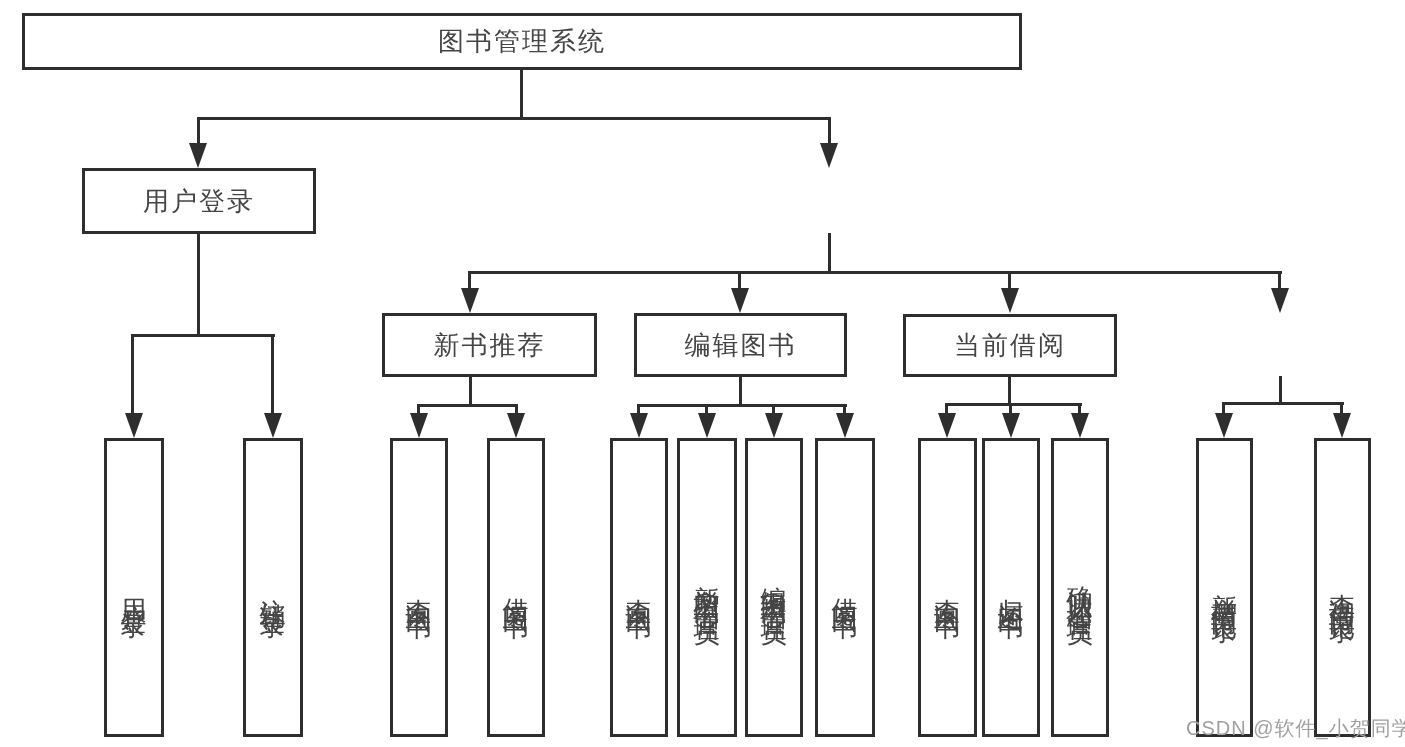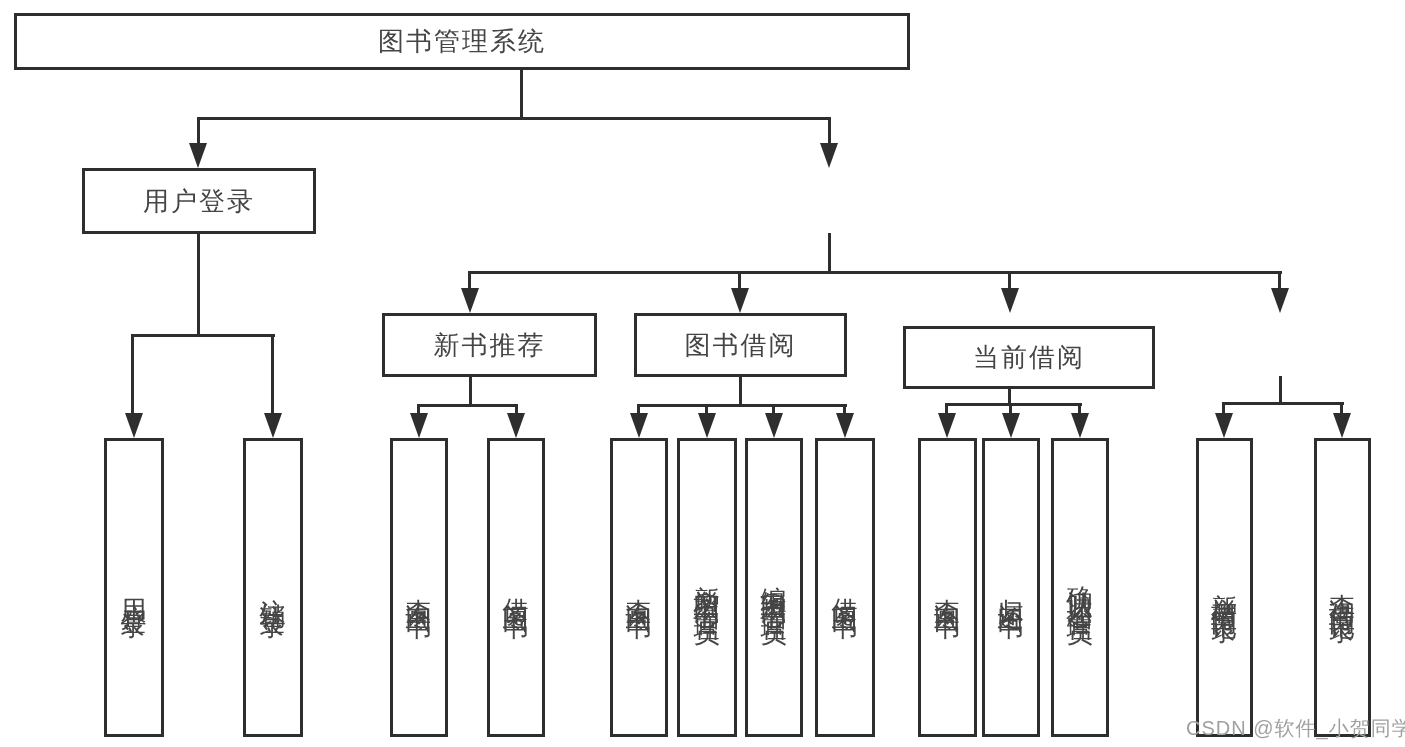--- a/index.html
+++ b/index.html
@@ -92,27 +92,27 @@
   <div class="vline" style="left:1078px;top:403px;height:13px;"></div>
   <div class="arrow" style="left:1071px;top:413px;"></div>
 
   <div class="vline" style="left:1279px;top:376px;height:29px;"></div>
   <div class="hline" style="left:1222px;top:402px;width:122px;"></div>
   <div class="vline" style="left:1222px;top:402px;height:14px;"></div>
   <div class="arrow" style="left:1215px;top:413px;"></div>
   <div class="vline" style="left:1340px;top:402px;height:14px;"></div>
   <div class="arrow" style="left:1333px;top:413px;"></div>
 
-  <div class="box hbox" style="left:14px;top:13px;width:896px;height:57px;">图书管理系统</div>
+  <div class="box hbox" style="left:22px;top:13px;width:1000px;height:57px;">图书管理系统</div>
 
   <div class="box hbox" style="left:82px;top:168px;width:234px;height:66px;">用户登录</div>
 
   <div class="box hbox" style="left:382px;top:313px;width:215px;height:64px;">新书推荐</div>
-  <div class="box hbox" style="left:634px;top:313px;width:213px;height:64px;">图书借阅</div>
-  <div class="box hbox" style="left:903px;top:326px;width:252px;height:63px;">当前借阅</div>
+  <div class="box hbox" style="left:634px;top:313px;width:213px;height:64px;">编辑图书</div>
+  <div class="box hbox" style="left:903px;top:314px;width:214px;height:63px;">当前借阅</div>
 
   <div class="box" style="left:104px;top:438px;width:60px;height:299px;">
     <span class="vtext">用户登录</span>
   </div>
   <div class="box" style="left:243px;top:438px;width:60px;height:299px;">
     <span class="vtext">注销登录</span>
   </div>
 
   <div class="box" style="left:390px;top:438px;width:58px;height:299px;">
     <span class="vtext">查询图书</span>

